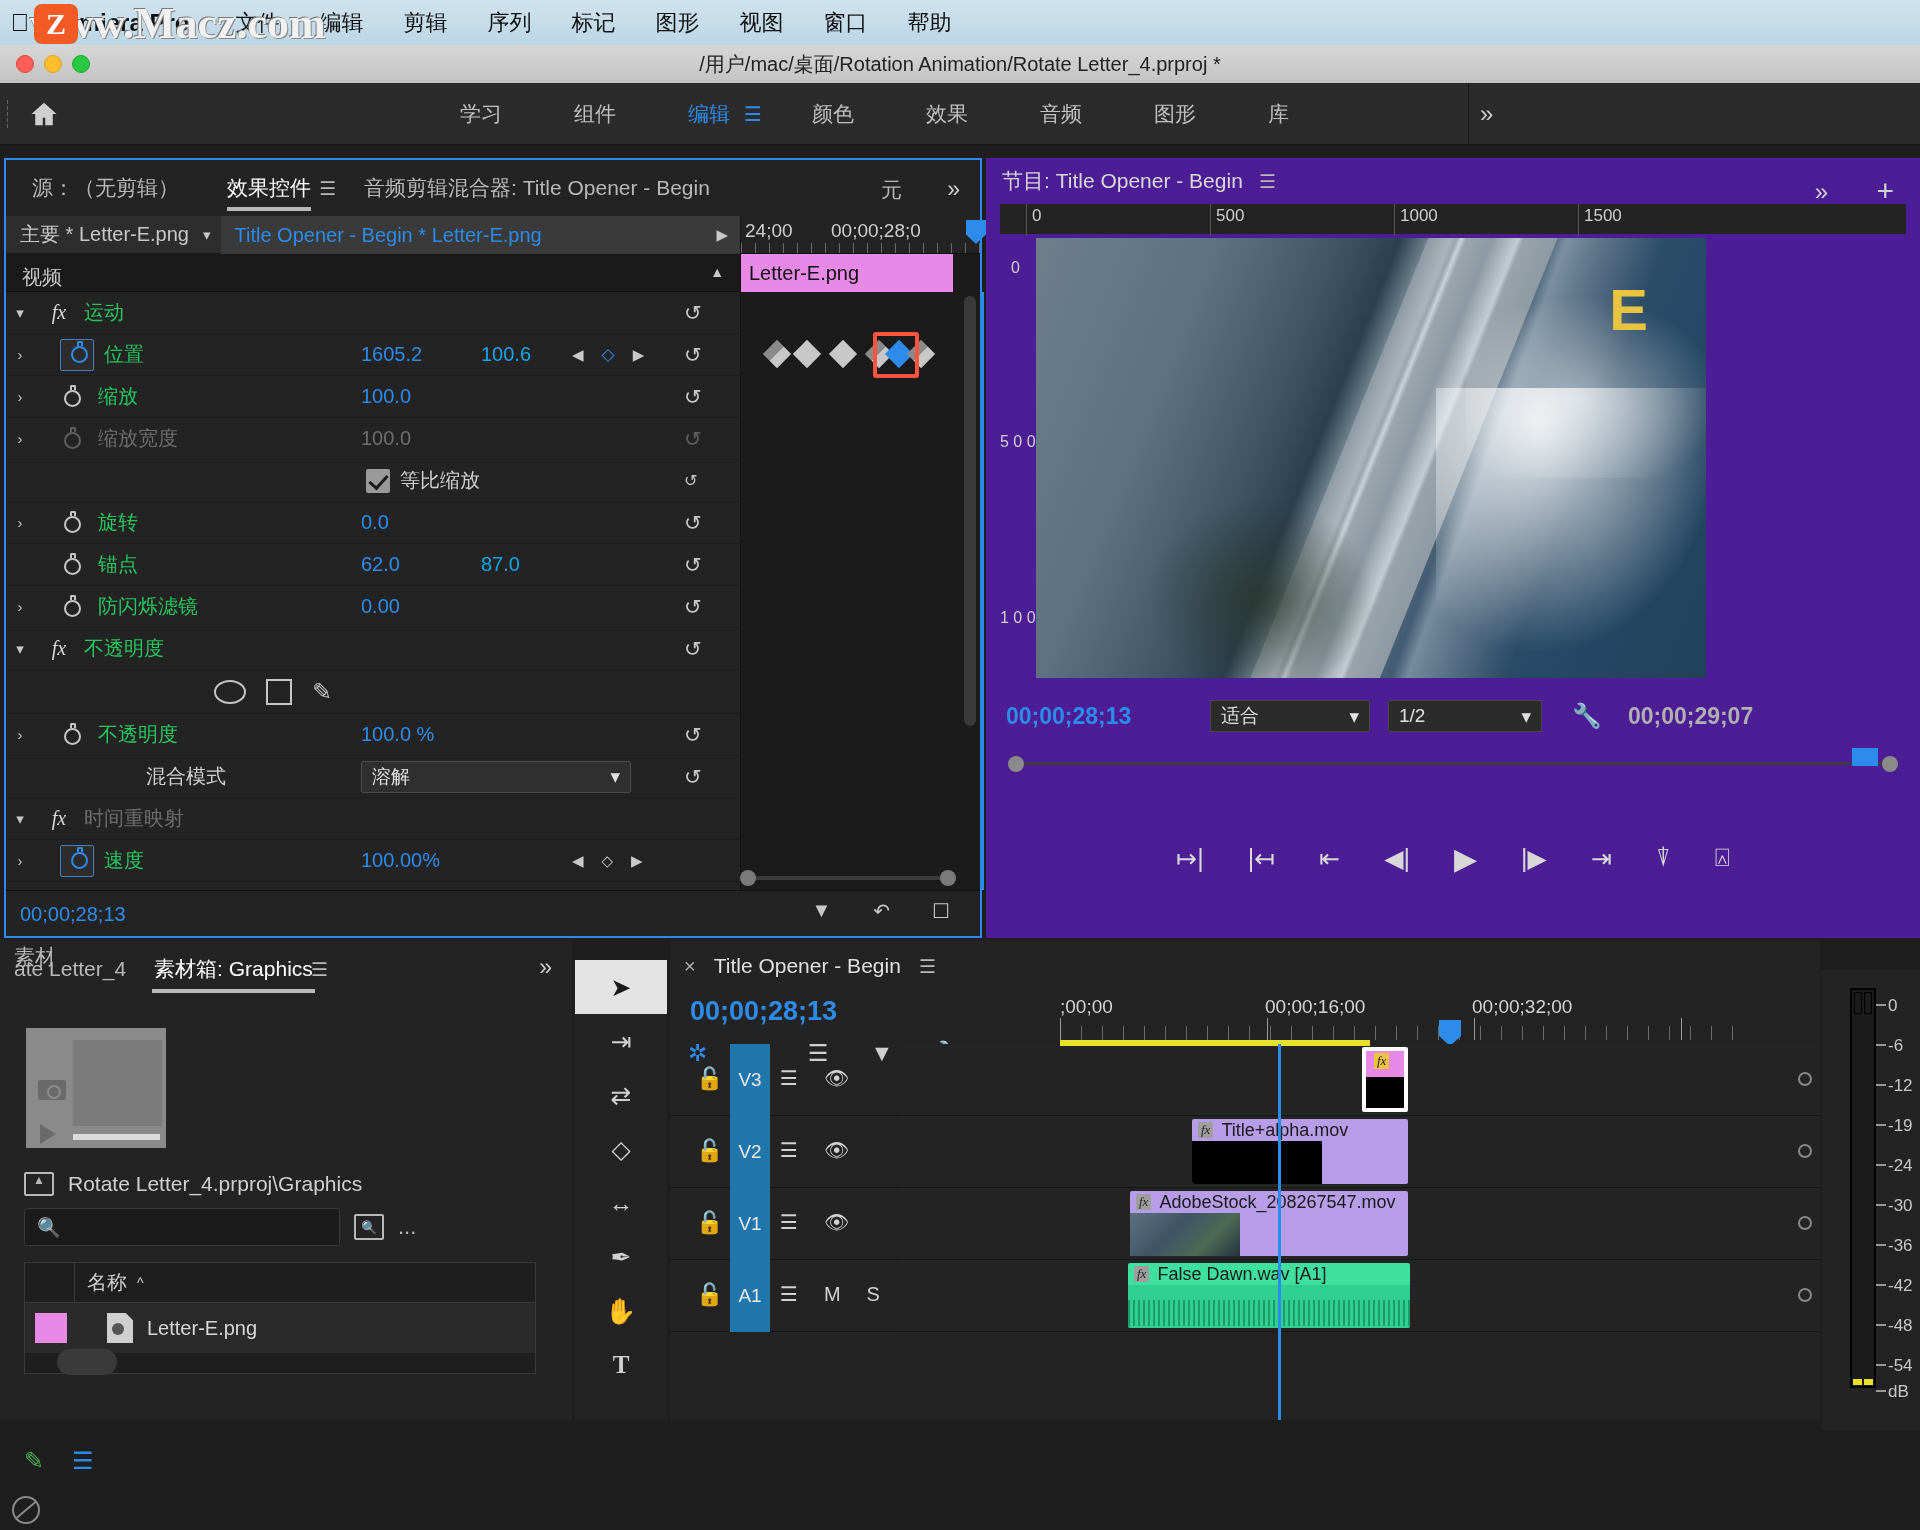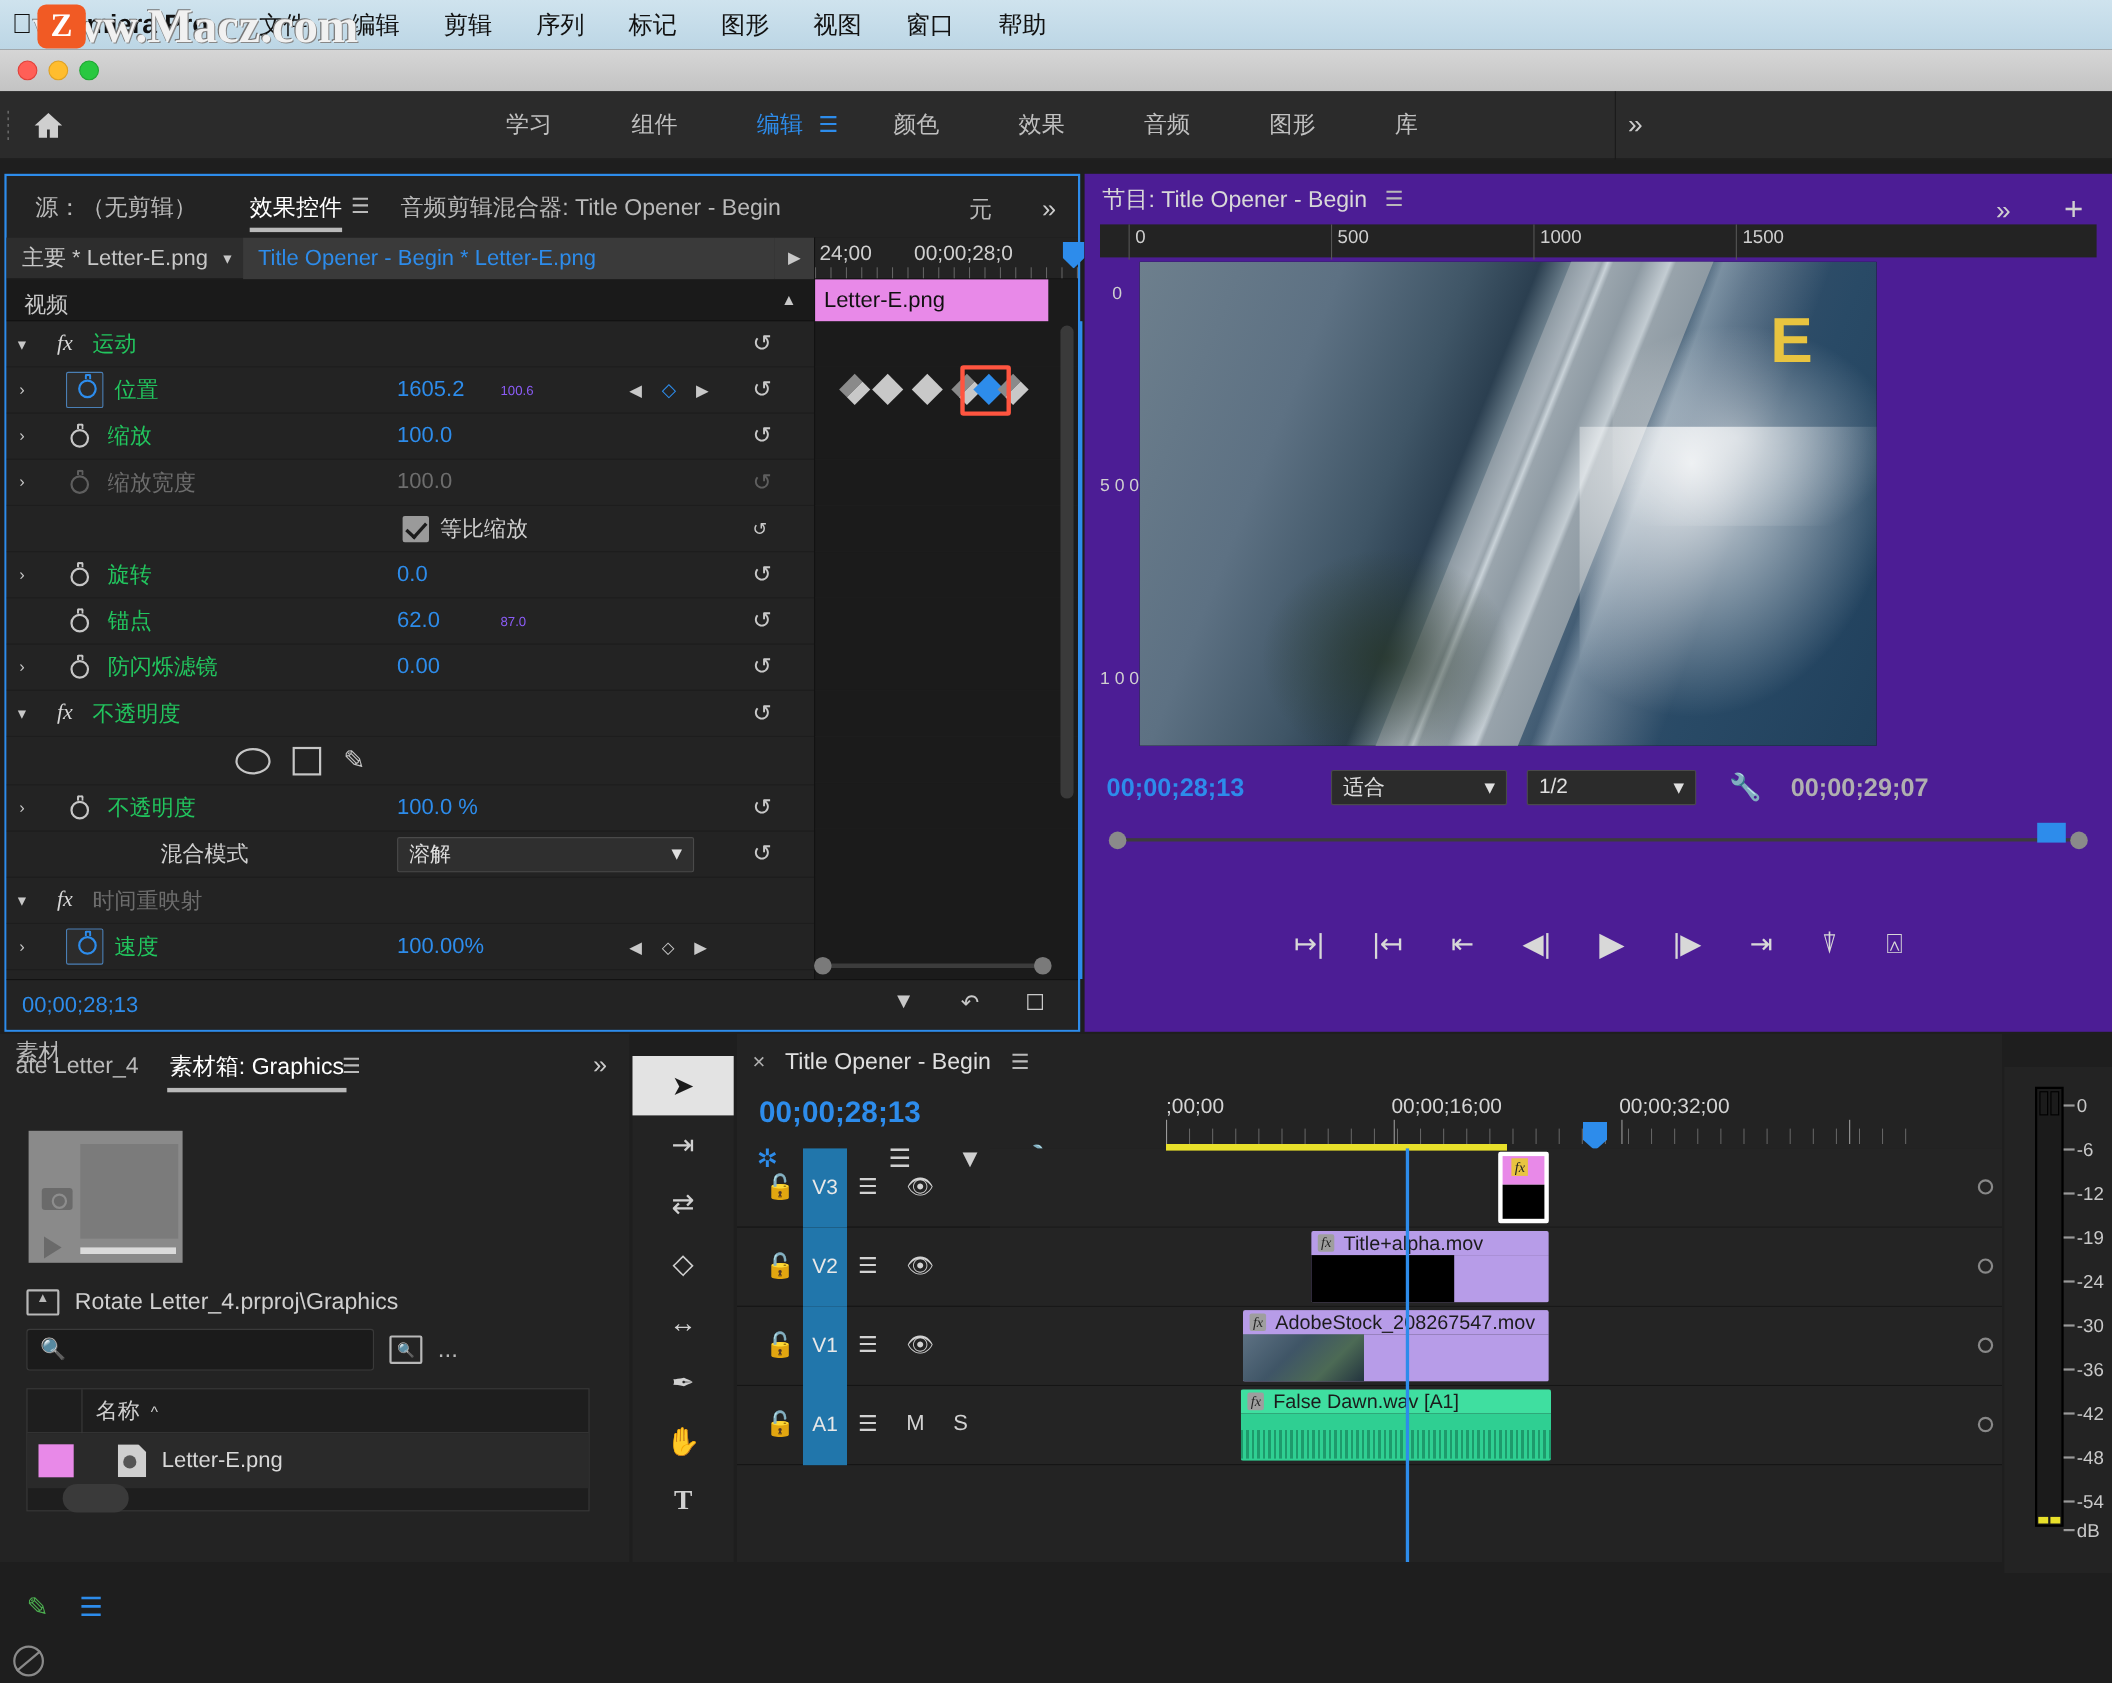--- a/index.html
+++ b/index.html
@@ -108,21 +108,21 @@
   .sectionhdr span{font-size:20px;color:#c8c8c8;padding-left:16px;}
   .sectionhdr .caret{position:absolute;right:16px;top:10px;font-size:14px;color:#c8c8c8;}
 
   .row{height:42px;display:flex;align-items:center;position:relative;
        border-bottom:1px solid #1d1d1d;}
   .row .tw{width:28px;text-align:center;font-size:15px;color:#c8c8c8;}
   .row .fx{width:50px;text-align:center;font-size:20px;color:#d8d8d8;font-style:italic;font-family:"Liberation Serif",serif;}
   .row .label{font-size:20px;color:#22c55e;}
   .row .label.dim{color:#6d6d6d;}
   .row .v1{position:absolute;left:355px;font-size:20px;color:#2d8ceb;}
-  .row .v2{position:absolute;left:449px;font-size:12px;color:#8b5cf6;}
+  .row .v2{position:absolute;left:475px;font-size:20px;color:#0ea5e9;}
   .row .v1.dim,.row .v2.dim{color:#6d6d6d;}
   .row .reset{position:absolute;left:678px;font-size:21px;color:#c8c8c8;}
   .row .reset.dim{color:#5e5e5e;}
   .row .kfnav{position:absolute;left:566px;display:flex;gap:18px;align-items:center;}
   .row .kfnav .a{font-size:15px;color:#c8c8c8;}
   .row .kfnav .d{font-size:17px;color:#2d8ceb;}
 
   .stopwatch{
     width:22px;height:24px;margin-left:6px;position:relative;display:inline-block;
   }
@@ -377,20 +377,21 @@
   </div>
   <div class="wmlogo">Z</div>
   <div class="wm">www.Macz.com</div>
 
   <div class="titlebar">
     <div class="traffic">
       <div class="dot r"></div>
       <div class="dot y"></div>
       <div class="dot g"></div>
     </div>
+    <div class="titletext">/用户/mac/桌面/Rotation Animation/Rotate Letter_4.prproj *</div>
   </div>
 
   <div class="wsbar">
     <div class="gripper">
         <i></i>
       </div>
     <div class="homebtn">
       <svg width="30" height="30" viewBox="0 0 24 24">
           <path d="M12 3 2 12h3v9h6v-6h2v6h6v-9h3z" fill="#cfcfcf"></path>
         </svg>

